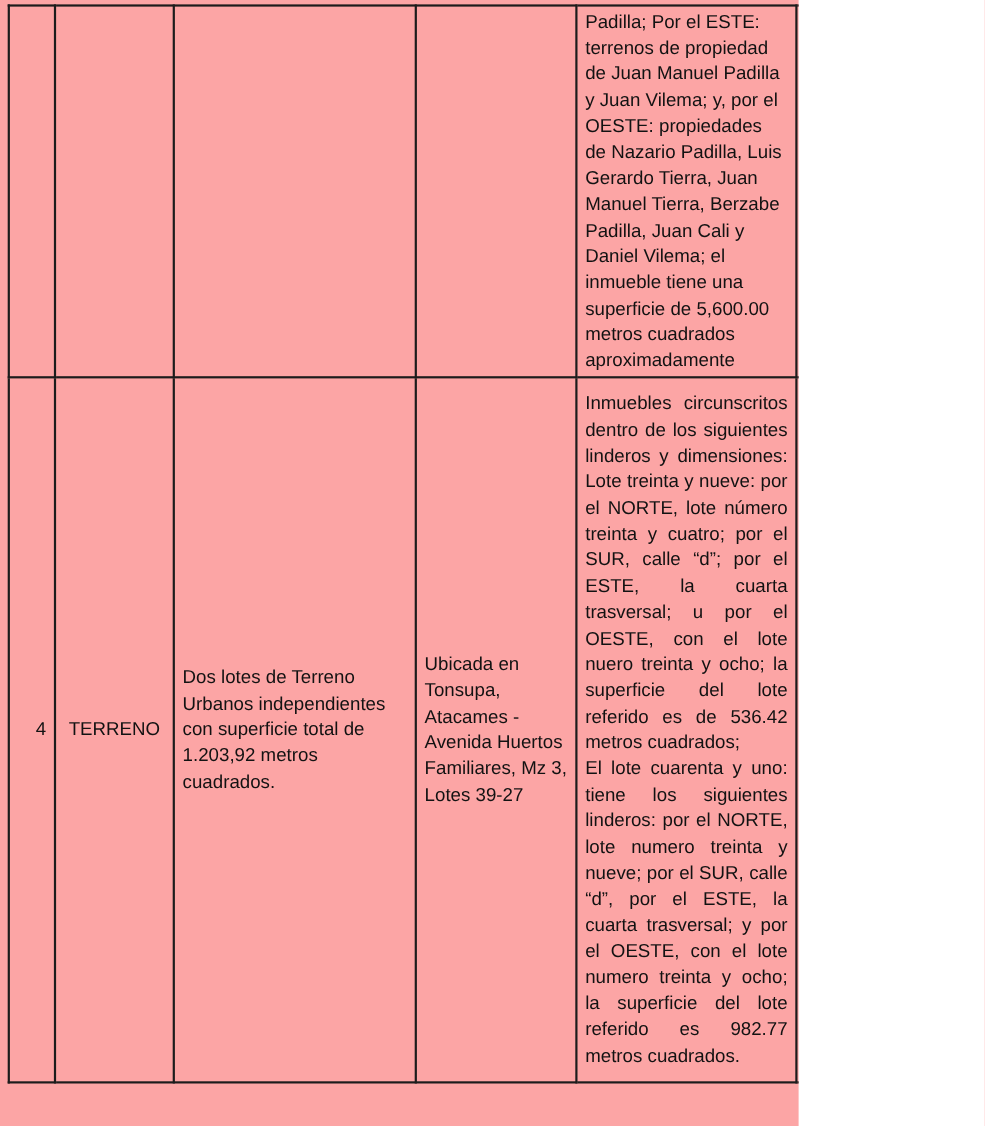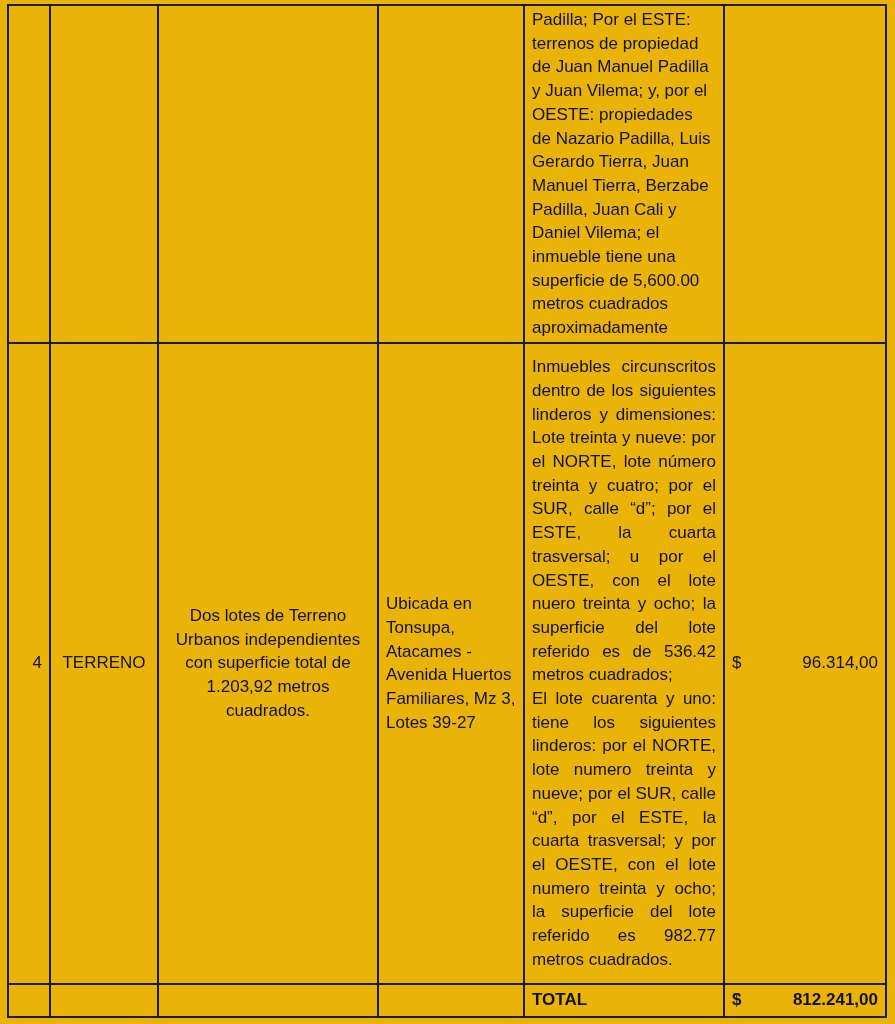--- a/index.html
+++ b/index.html
@@ -3,23 +3,23 @@
 <meta charset="utf-8">
 <style>
   * { margin: 0; padding: 0; box-sizing: border-box; }
   html, body { background: #ffffff; }
   body {
     font-family: "Liberation Sans", "DejaVu Sans", sans-serif;
     color: #121212;
   }
   .page {
     position: relative;
-    width: 895px;
+    width: 726px;
     height: 1024px;
-    background: #eab308;
+    background: #fca5a5;
     overflow: hidden;
   }
   table.doc-table {
     position: absolute;
     left: 7px;
     top: 4px;
     width: 878px;
     border-collapse: collapse;
     table-layout: fixed;
   }
@@ -30,21 +30,21 @@
     vertical-align: middle;
     padding: 2px 7px;
     overflow: hidden;
   }
   tr.row-cont  { height: 334px; }
   tr.row-main  { height: 641px; }
   tr.row-total { height: 33px; }
 
   td.c-num  { text-align: right; padding-right: 4px; }
   td.c-tipo { text-align: center; }
-  td.c-desc { text-align: center; }
+  td.c-desc { text-align: left; }
   td.c-ubic { text-align: left; }
   td.c-lind {
     vertical-align: top;
     padding: 4px 5px 4px 6px;
   }
   .para { margin: 0; }
   .para.left { text-align: left; }
   .para.just { text-align: justify; }
 
   td.c-price { padding: 0 8px 0 11px; }
@@ -96,28 +96,15 @@
           <p class="para just">El lote cuarenta y uno: tiene los siguientes linderos: por el NORTE, lote numero treinta y nueve; por el SUR, calle “d”, por el ESTE, la cuarta trasversal; y por el OESTE, con el lote numero treinta y ocho; la superficie del lote referido es 982.77 metros cuadrados.</p>
         </td>
         <td class="c-price">
           <div class="money">
             <span>$</span>
             <span>96.314,00</span>
           </div>
         </td>
       </tr>
 
-      <tr class="row-total">
-        <td class="c-num"></td>
-        <td class="c-tipo"></td>
-        <td class="c-desc"></td>
-        <td class="c-ubic"></td>
-        <td class="total-label-cell">TOTAL</td>
-        <td class="c-price bold">
-          <div class="money">
-            <span>$</span>
-            <span>812.241,00</span>
-          </div>
-        </td>
-      </tr>
     </tbody>
   </table>
 </div>
 
 </body></html>

